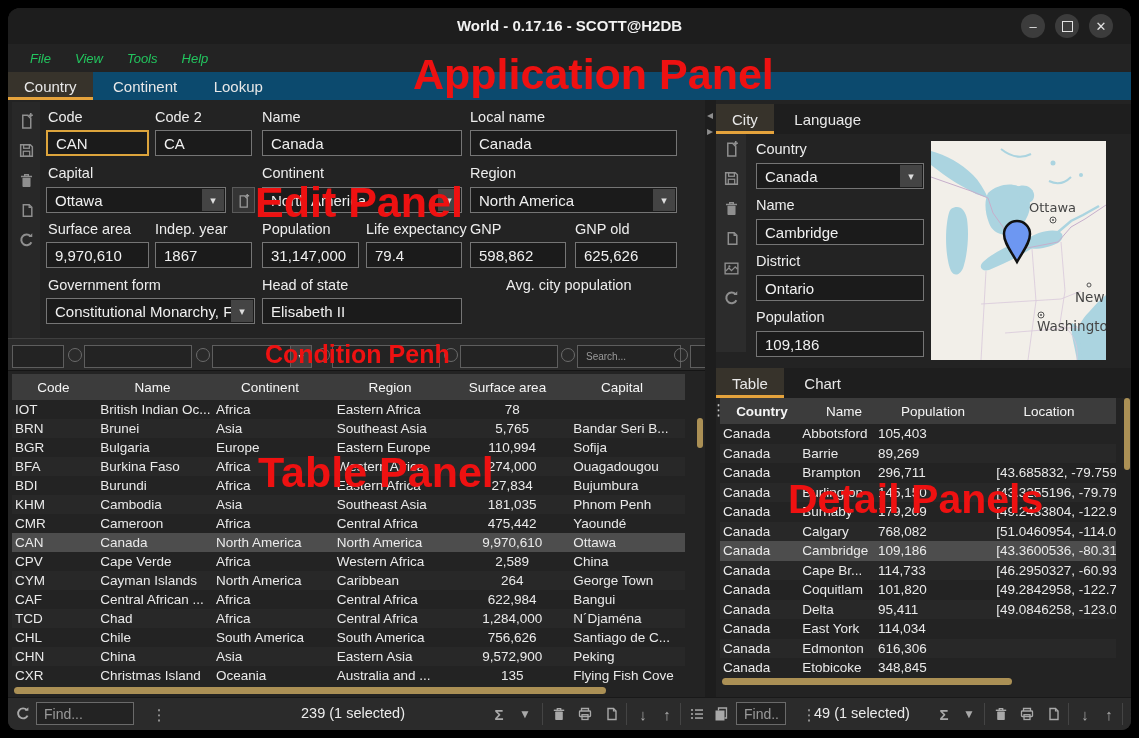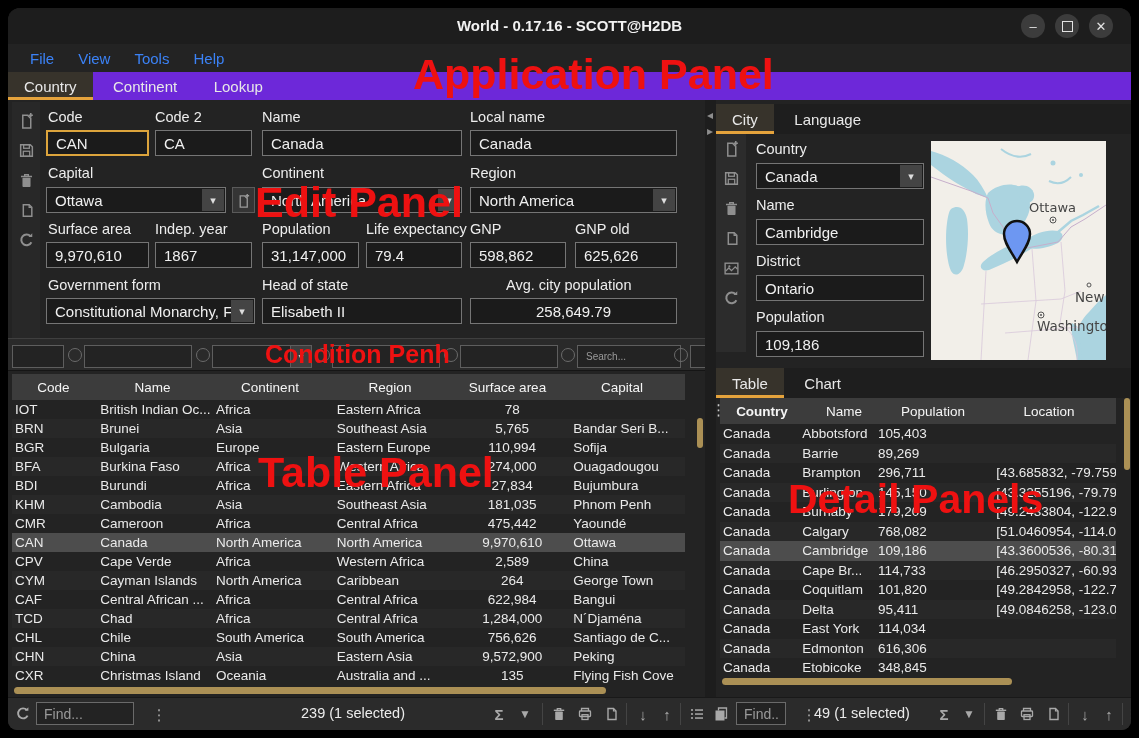--- a/index.html
+++ b/index.html
@@ -8,22 +8,22 @@
     border-radius:12px 12px 9px 9px;overflow:hidden;}
   .abs{position:absolute;box-sizing:border-box;}
   
   .titlebar{left:0;top:0;width:100%;height:36px;background:#1d1d1d;}
   .title{width:100%;text-align:center;line-height:36px;font-size:15px;font-weight:bold;color:#f2f2f2;}
   .winbtn{width:24px;height:24px;border-radius:50%;background:#3c3c3c;color:#e3e3e3;
     display:flex;align-items:center;justify-content:center;font-size:13px;top:6px;}
   .maxglyph{width:9px;height:9px;border:1.4px solid #e3e3e3;display:block;}
   
   .menubar{left:0;top:36px;width:100%;height:28px;display:flex;align-items:center;padding-left:10px;}
-  .menuitem{color:#3b82f6;font-size:15px;padding:3px 12px;}
-  .tabbar{left:0;top:64px;width:100%;height:28px;background:#6d28d9;}
+  .menuitem{color:#22c55e;font-size:13px;padding:3px 12px;font-style:italic;}
+  .tabbar{left:0;top:64px;width:100%;height:28px;background:#0c4a6e;}
   .tab{display:inline-flex;align-items:center;justify-content:center;height:28px;padding:0 16px;
     color:#e8e8e8;font-size:15px;position:relative;}
   .tab.sel{background:#37332b;}
   .tab.sel::after{content:"";position:absolute;left:0;bottom:0;width:100%;height:3px;background:#e5a33c;}
   
   .label{font-size:14.5px;color:#ededed;white-space:nowrap;}
   .input{background:#1b1b1b;border:1px solid #757575;color:#f0f0f0;font-size:15px;height:26px;
     display:flex;align-items:center;padding:0 8px;white-space:nowrap;overflow:hidden;}
   .input.focus{border:2px solid #dca43c;}
   .input.center{justify-content:center;}
@@ -240,23 +240,20 @@
   <span class="abs label" style="left:40px;top:269px;">Government form</span>
   <span class="abs label" style="left:254px;top:269px;">Head of state</span>
   <span class="abs label" style="left:498px;top:269px;">Avg. city population</span>
   <div class="abs input combo" style="left:38px;top:290px;width:209px;">
       <span>Constitutional Monarchy, F</span>
       <span class="cbtn">▾</span>
     </div>
   <div class="abs input" style="left:254px;top:290px;width:200px;">
       <span>Elisabeth II</span>
     </div>
-  <div class="abs input center" style="left:462px;top:290px;width:207px;">
-      <span>258,649.79</span>
-    </div>
 
   <div class="abs condbar">
     <div class="condbox" style="left:4px;width:50px;"></div>
     <span class="circ" style="left:60px;"></span>
     <div class="condbox" style="left:76px;width:106px;"></div>
     <span class="circ" style="left:188px;"></span>
     <div class="condbox" style="left:204px;width:78px;"></div>
     <div class="condbox sqbtn" style="left:282px;width:20px;background:#3e3e3e;">
         <span style="font-size:10px;color:#ccc;">▾</span>
       </div>

